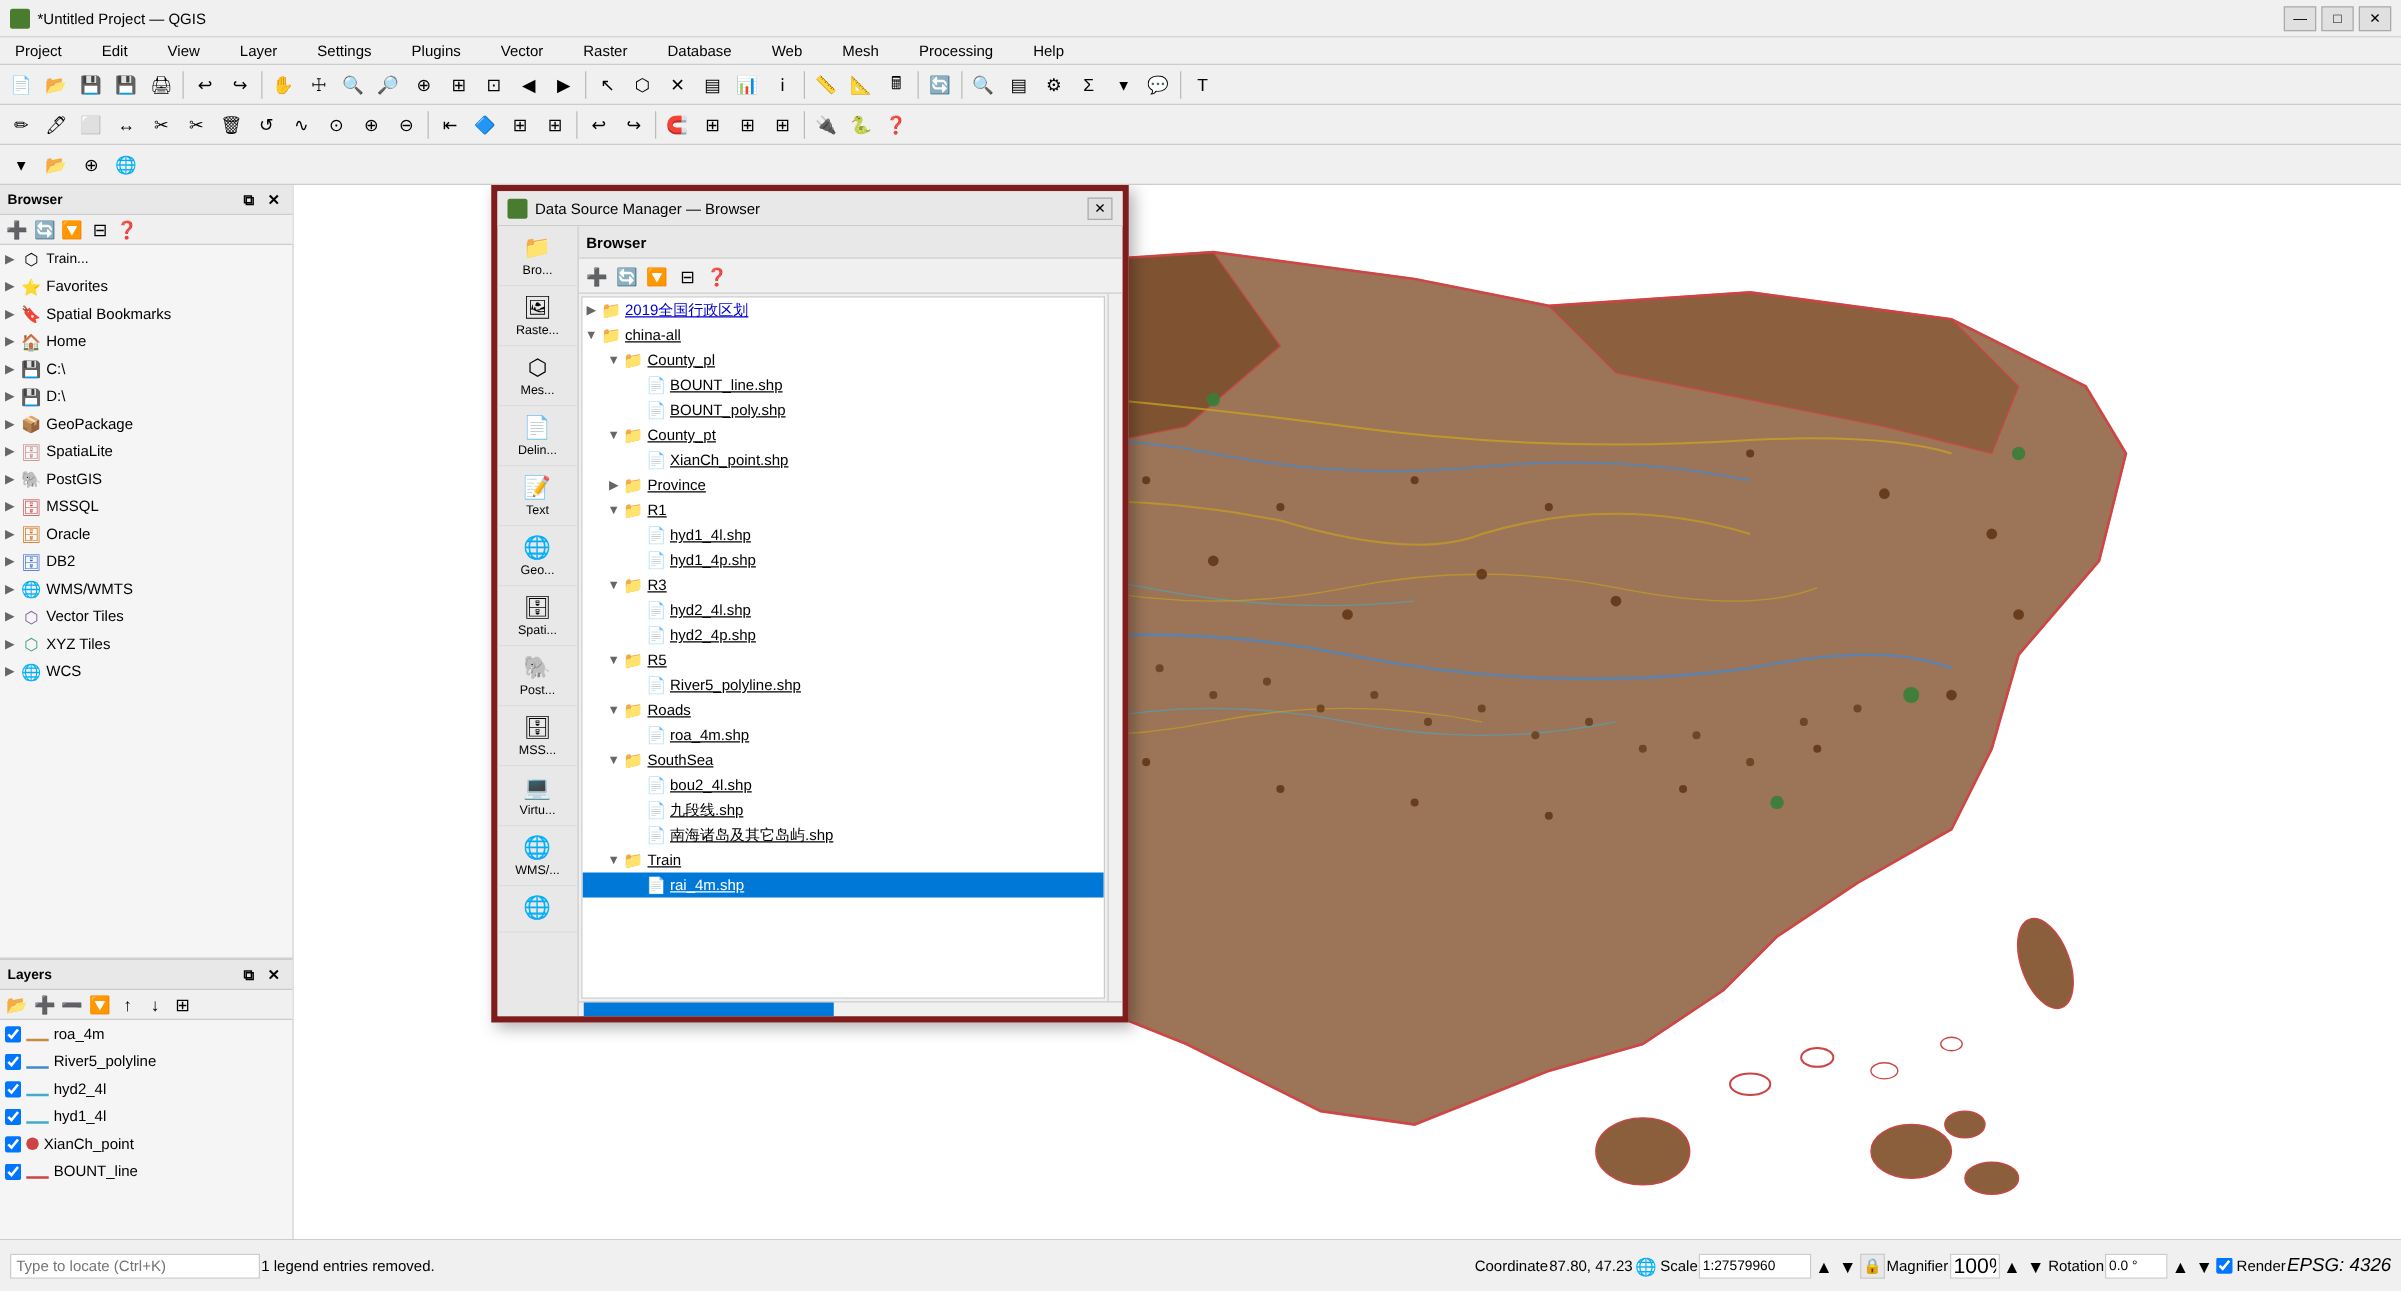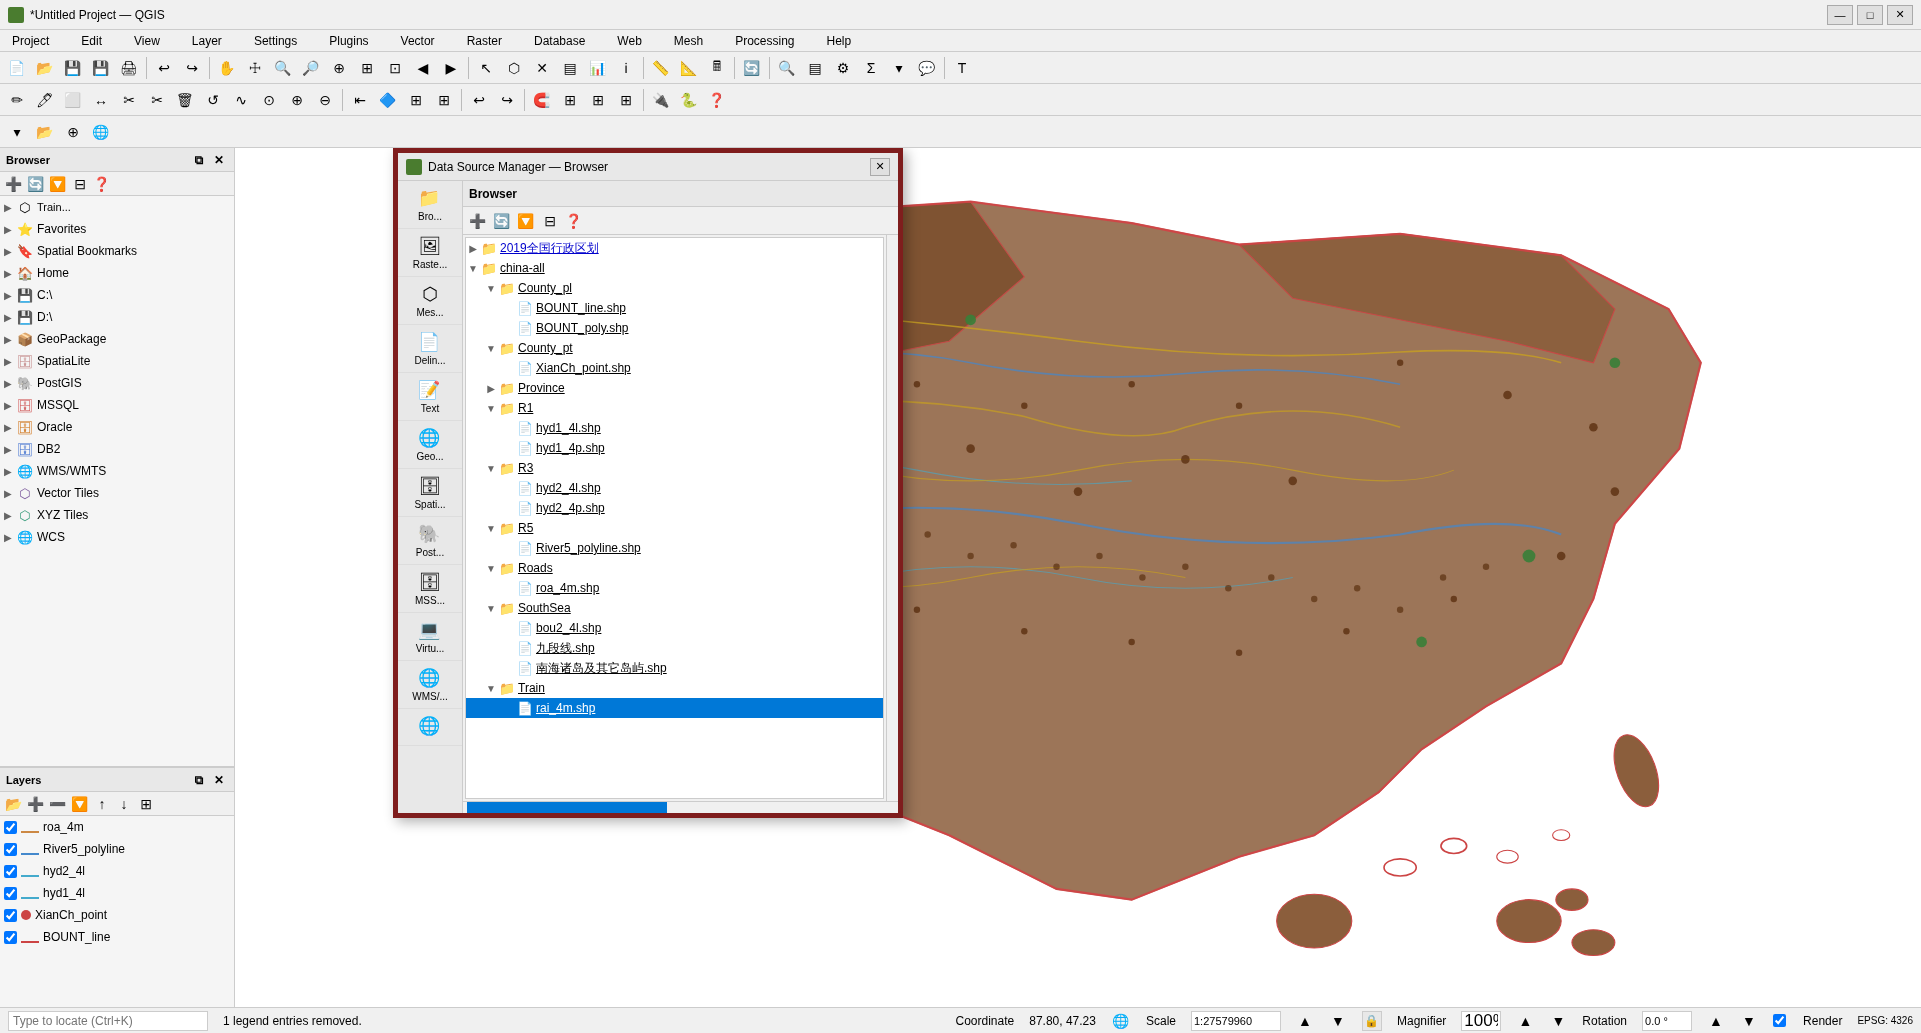--- a/index.html
+++ b/index.html
@@ -281,45 +281,45 @@
       background: #f0f0f0;
       border-top: 1px solid #ccc;
     }
 
     
     .status-bar {
       position: fixed;
       bottom: 0;
       left: 0;
       right: 0;
-      height: 26px;
+      height: 42px;
       background: #f0f0f0;
       border-top: 1px solid #ccc;
       display: flex;
       align-items: center;
       padding: 0 8px;
-      gap: 15px;
+      gap: 1px;
       font-size: 12px;
     }
     .status-search {
       width: 200px;
       height: 20px;
       border: 1px solid #ccc;
       background: white;
       padding: 0 4px;
       font-size: 12px;
     }
     .status-msg { flex: 1; font-size: 12px; }
     .status-coord { font-size: 12px; }
     .status-scale-input { width: 90px; height: 20px; border: 1px solid #ccc; background: white; padding: 0 2px; font-size: 11px; }
     .status-lock-btn { width: 20px; height: 20px; border: 1px solid #ccc; background: #e8e8e8; cursor: pointer; display: flex; align-items: center; justify-content: center; font-size: 12px; }
     .status-mag-input { width: 40px; height: 20px; border: 1px solid #ccc; background: white; padding: 0 2px; font-size: 17px; }
     .status-rot-input { width: 50px; height: 20px; border: 1px solid #ccc; background: white; padding: 0 2px; font-size: 11px; }
     .status-render-cb { margin-right: 2px; }
-    .status-epsg { font-size: 10px; cursor: pointer; }
+    .status-epsg { font-size: 15px; cursor: pointer; font-style: italic; }
 
     
     .icon-folder { color: #dcb567; }
     .icon-star { color: #f0c040; }
     .icon-bookmark { color: #6080c0; }
     .icon-home { color: #808080; }
     .icon-drive { color: #808080; }
     .icon-geopkg { color: #a0c080; }
     .icon-spatialite { color: #c08080; }
     .icon-pg { color: #336699; }

